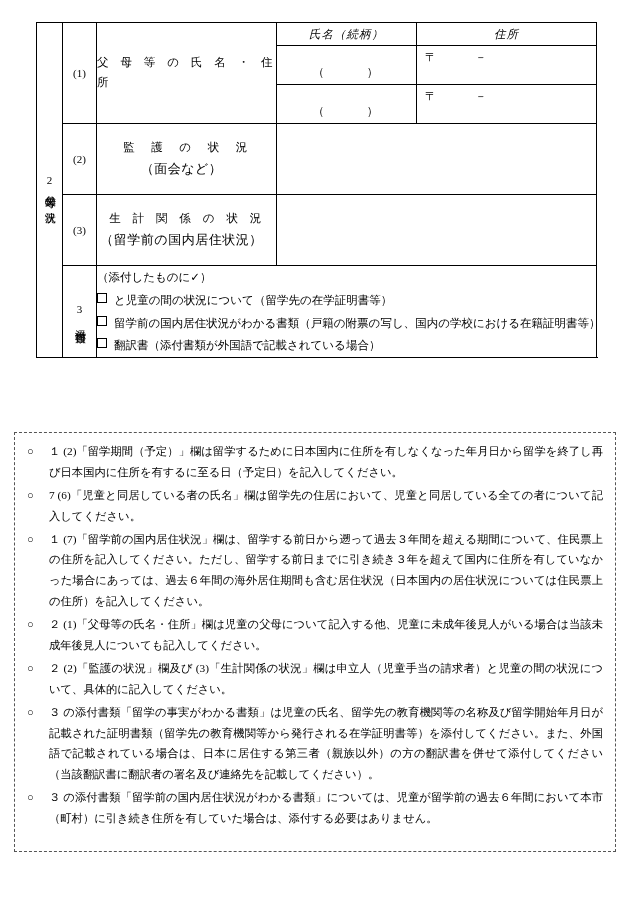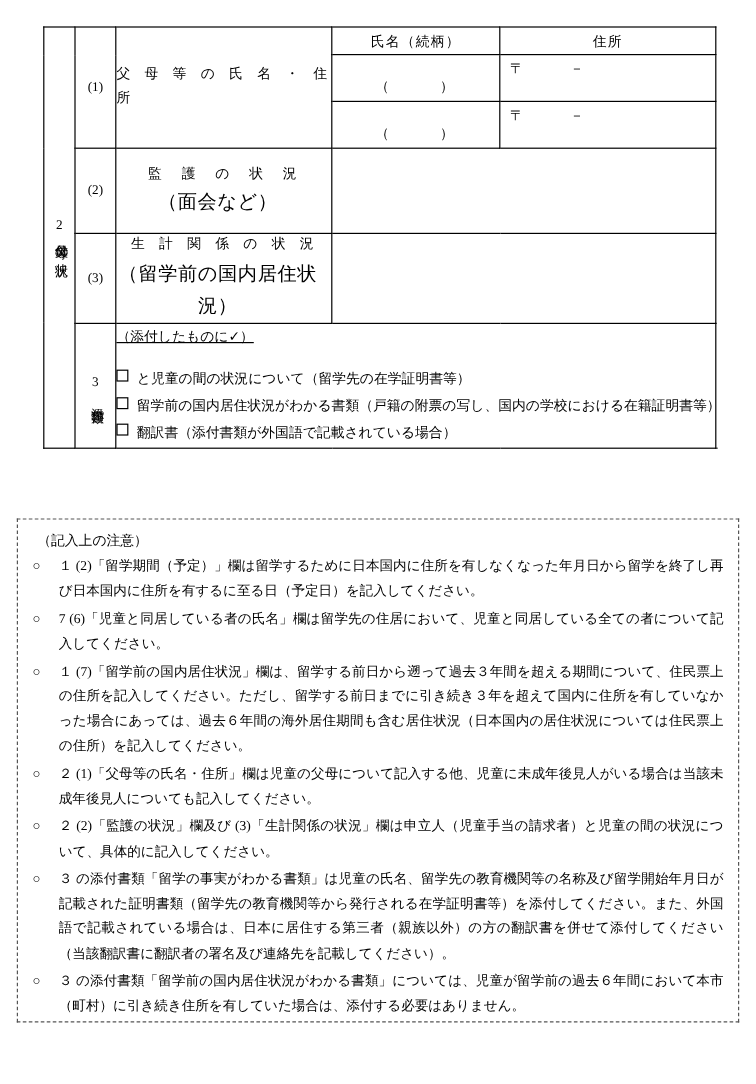--- a/index.html
+++ b/index.html
@@ -65,31 +65,32 @@
   }
   .item-title .main {
     letter-spacing: 2.5px;
     display: block;
     font-family: Liberation Mono, monospace;
   }
   .item-title .sub {
     display: block;
     text-align: center;
     letter-spacing: 0.5px;
-    font-size: 16px;
+    font-size: 13px;
     padding-right: 10px;
   }
   .sub-indent {
     text-align: center;
   }
   .hdr {
     text-align: center;
     font-size: 11.5px;
     height: 22px;
     letter-spacing: 1px;
+    font-style: italic;
   }
   .nameblk {
     height: 38px;
     text-align: center;
     font-size: 11.5px;
     position: relative;
   }
   .nameblk .paren {
     position: absolute;
     left: 50%;
@@ -111,22 +112,21 @@
   }
   .tall-70 { height: 70px; margin-left: 33px; }
 
   
   .attach-cell {
     padding: 6px 10px 8px 10px;
     font-size: 11.5px;
     line-height: 1.95;
   }
   .attach-note {
-    margin-bottom: 13px;
-    text-decoration: underline;
+    margin-bottom: 1px;
   }
   .attach-line {
     white-space: nowrap;
   }
   .chk {
     display: inline-block;
     width: 8px;
     height: 8px;
     border: 1px solid #000;
     margin-right: 7px;
@@ -257,21 +257,20 @@
             <div class="attach-line">
               <span class="chk"></span><span>翻訳書（添付書類が外国語で記載されている場合）</span>
             </div>
           </td>
         </tr>
       </tbody>
     </table>
   </div>
 
   <div class="notes">
-    <div class="notes-title">（記入上の注意）</div>
 
     <div class="note-row">
       <div class="note-bullet">○</div>
       <div class="note-text">１ (2)「留学期間（予定）」欄は留学するために日本国内に住所を有しなくなった年月日から留学を終了し再び日本国内に住所を有するに至る日（予定日）を記入してください。</div>
     </div>
     <div class="note-row">
       <div class="note-bullet">○</div>
       <div class="note-text">7 (6)「児童と同居している者の氏名」欄は留学先の住居において、児童と同居している全ての者について記入してください。</div>
     </div>
     <div class="note-row">

